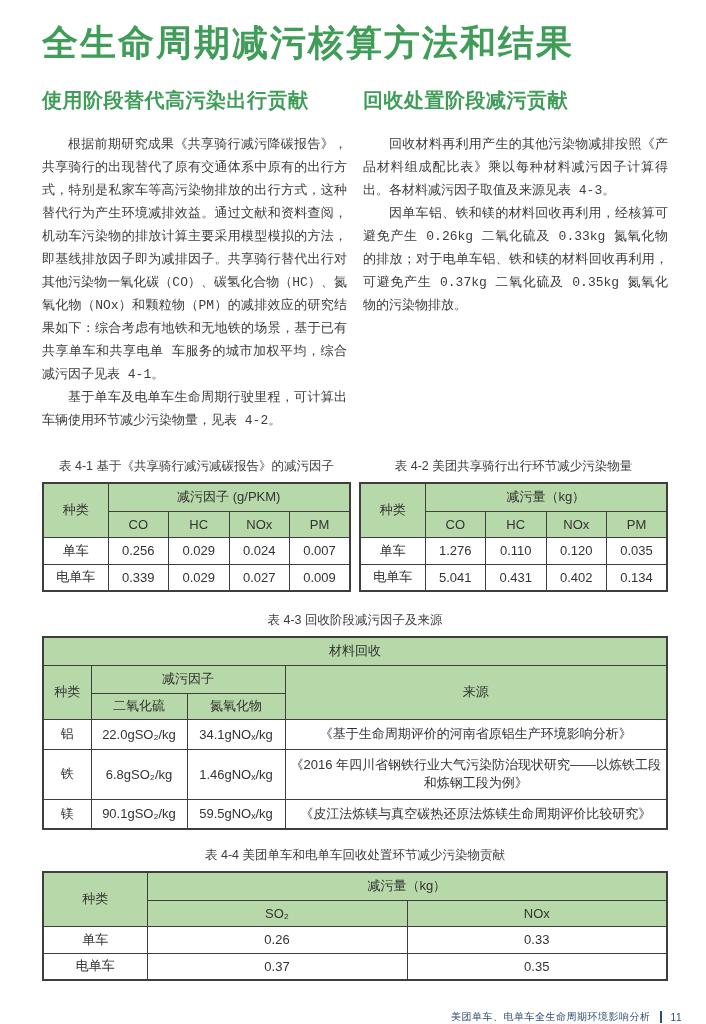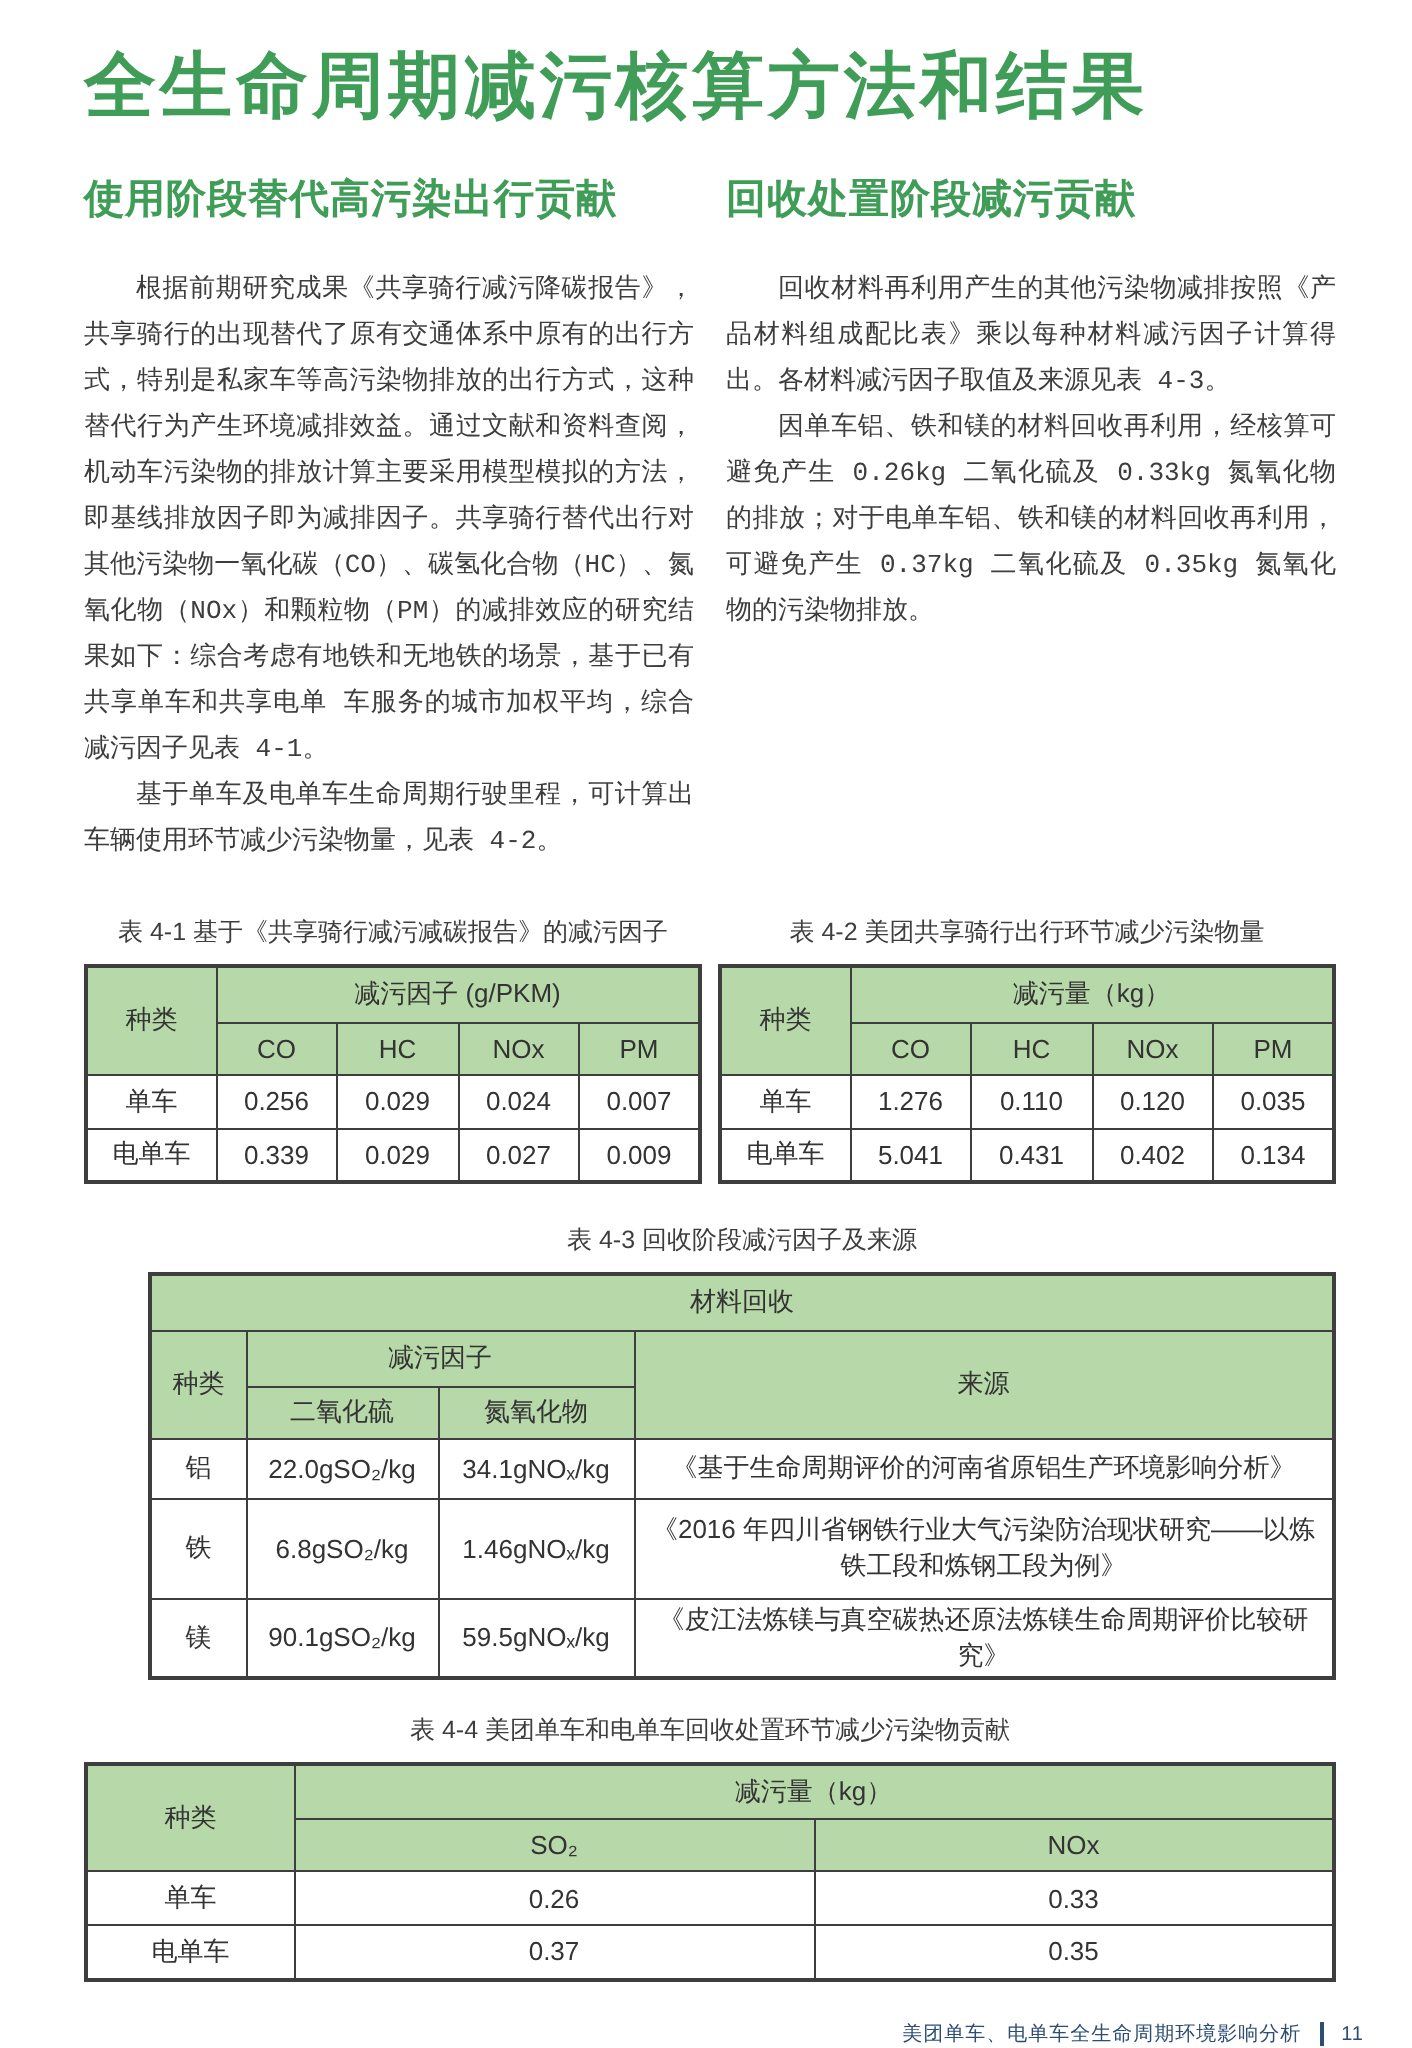--- a/index.html
+++ b/index.html
@@ -66,21 +66,21 @@
     font-size:13px;
     color:#333333;
     padding:1px 2px;
   }
   td.hd { background:#b7d8a8; }
   .r-h1 { height:28px; }
   .r-h2 { height:26px; }
   .r-d  { height:27px; }
   .r-d43 { height:30px; }
   .r-d43-tall { height:50px; }
-  .t43-block { margin-top:20px;margin-left:32px; }
+  .t43-block { margin-top:20px; }
   .t44-block { margin-top:17px; }
   .t43-src { font-size:12.5px; line-height:18px; padding:2px 6px; }
 
   .page-footer {
     position:absolute;
     top:982px; right:24px;
     display:flex; align-items:center;
     color:#2e4d72;
     font-size:10px;
     letter-spacing:0.5px;

